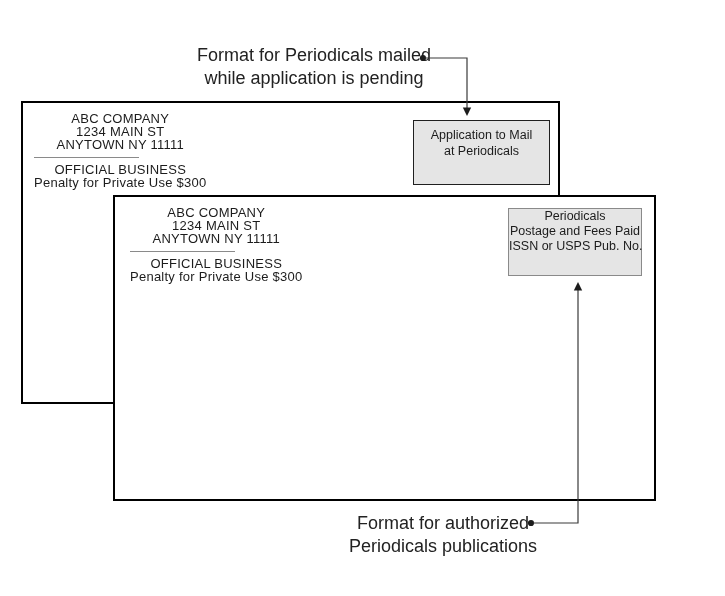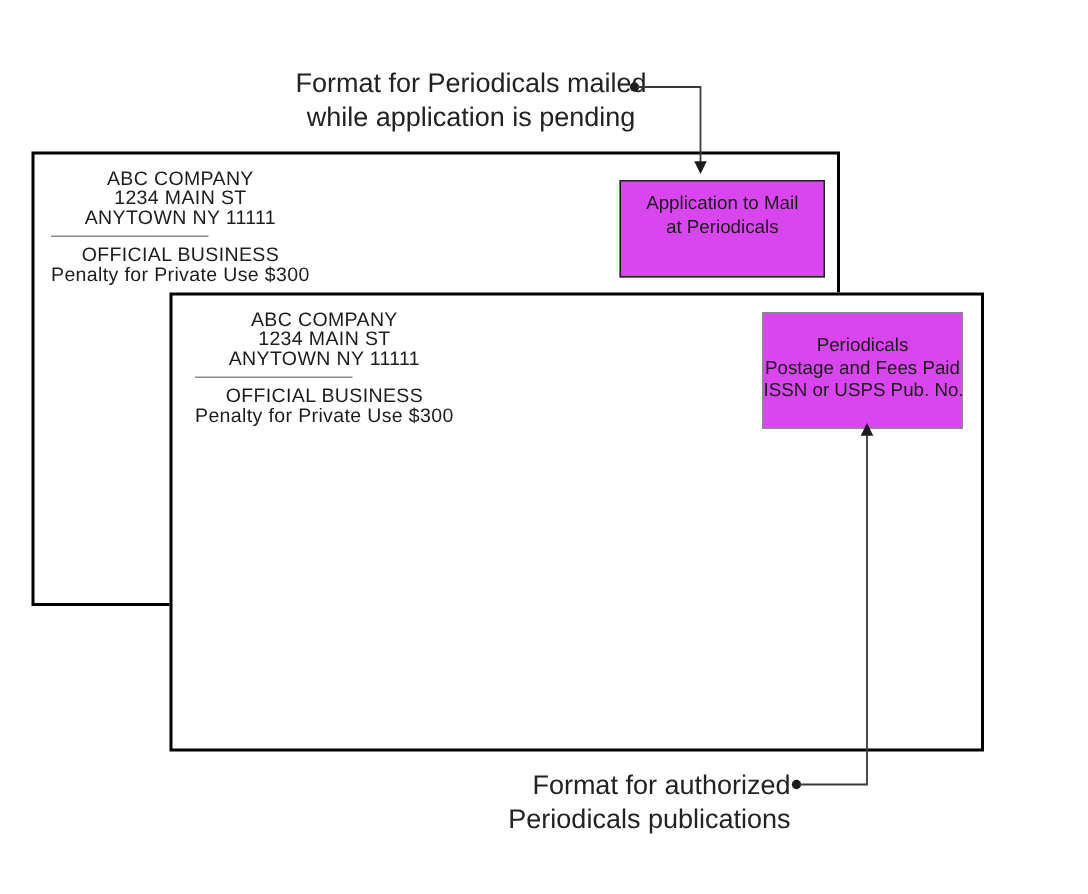--- a/index.html
+++ b/index.html
@@ -36,45 +36,45 @@
     height: 1px;
     background: #8a8a8a;
     margin: 6px 0 5px 0;
   }
 
   .imprint {
     position: absolute;
     box-sizing: border-box;
     text-align: center;
     color: #1c1c1c;
-    background: #d946ef;
+    background: #e5e5e5;
   }
   .imprint-pending {
     left: 390px; top: 17px; width: 137px; height: 65px;
     border: 1px solid #1f1f1f;
     font-size: 12.5px; line-height: 15.5px; padding-top: 7px;
   }
   .imprint-authorized {
-    left: 393px; top: 11px; width: 134px; height: 78px;
+    left: 393px; top: 11px; width: 134px; height: 68px;
     border: 1px solid #8a8a8a;
-    font-size: 12.5px; line-height: 14.8px; padding-top: 14px;
+    font-size: 12.5px; line-height: 14.8px; padding-top: 0;
     white-space: nowrap;
   }
 
   .note {
     position: absolute;
     text-align: center;
     color: #222222;
     font-size: 18px;
     line-height: 23px;
     z-index: 4;
     white-space: nowrap;
   }
   .note-pending    { left: 194px; top: 44px;  width: 240px; }
-  .note-authorized { left: 337px; top: 512px; width: 190px; text-align: right; }
+  .note-authorized { left: 348px; top: 512px; width: 190px; }
 
   .overlay {
     position: absolute;
     left: 0; top: 0;
     width: 725px; height: 596px;
     z-index: 6;
     pointer-events: none;
   }
 </style>
 </head>

